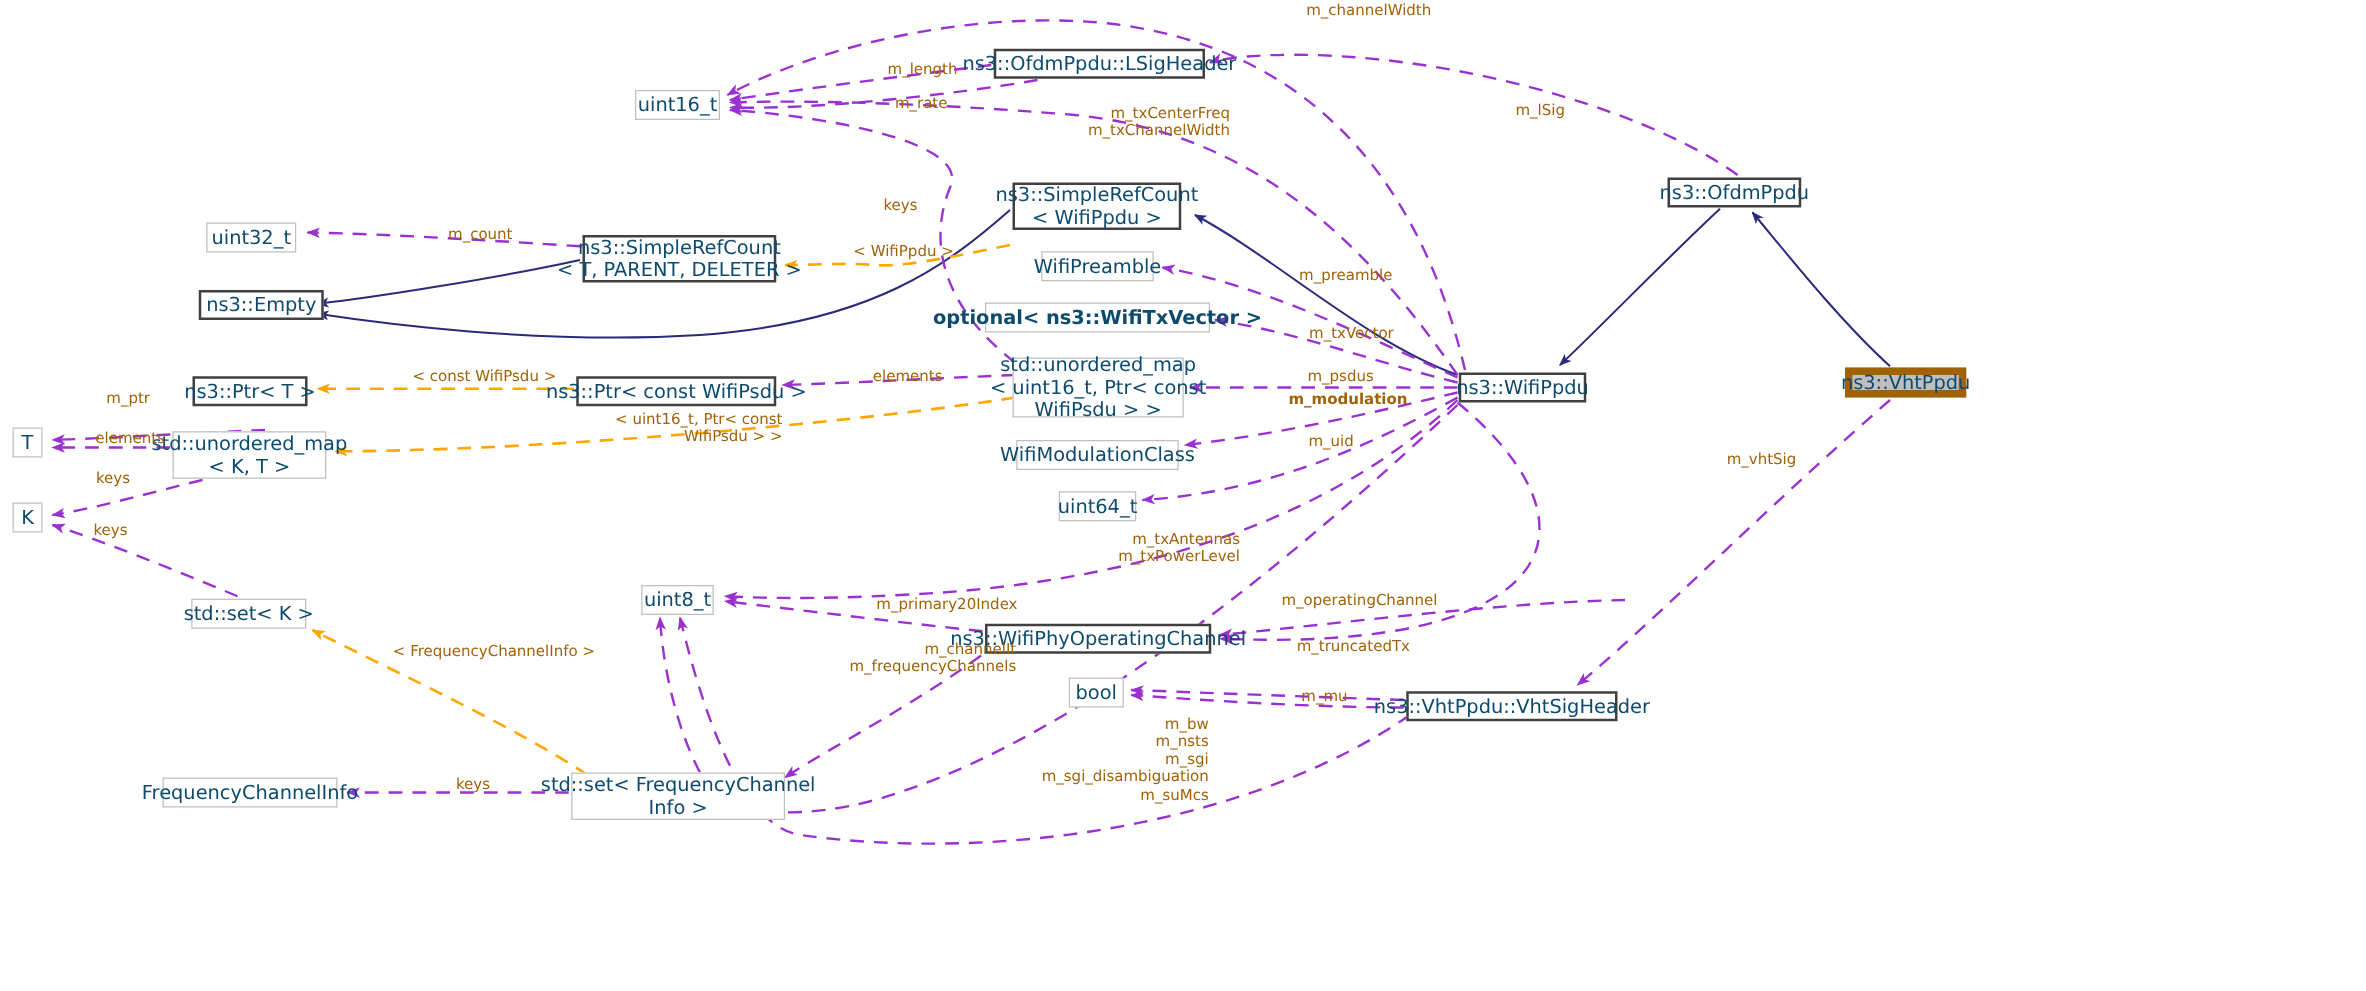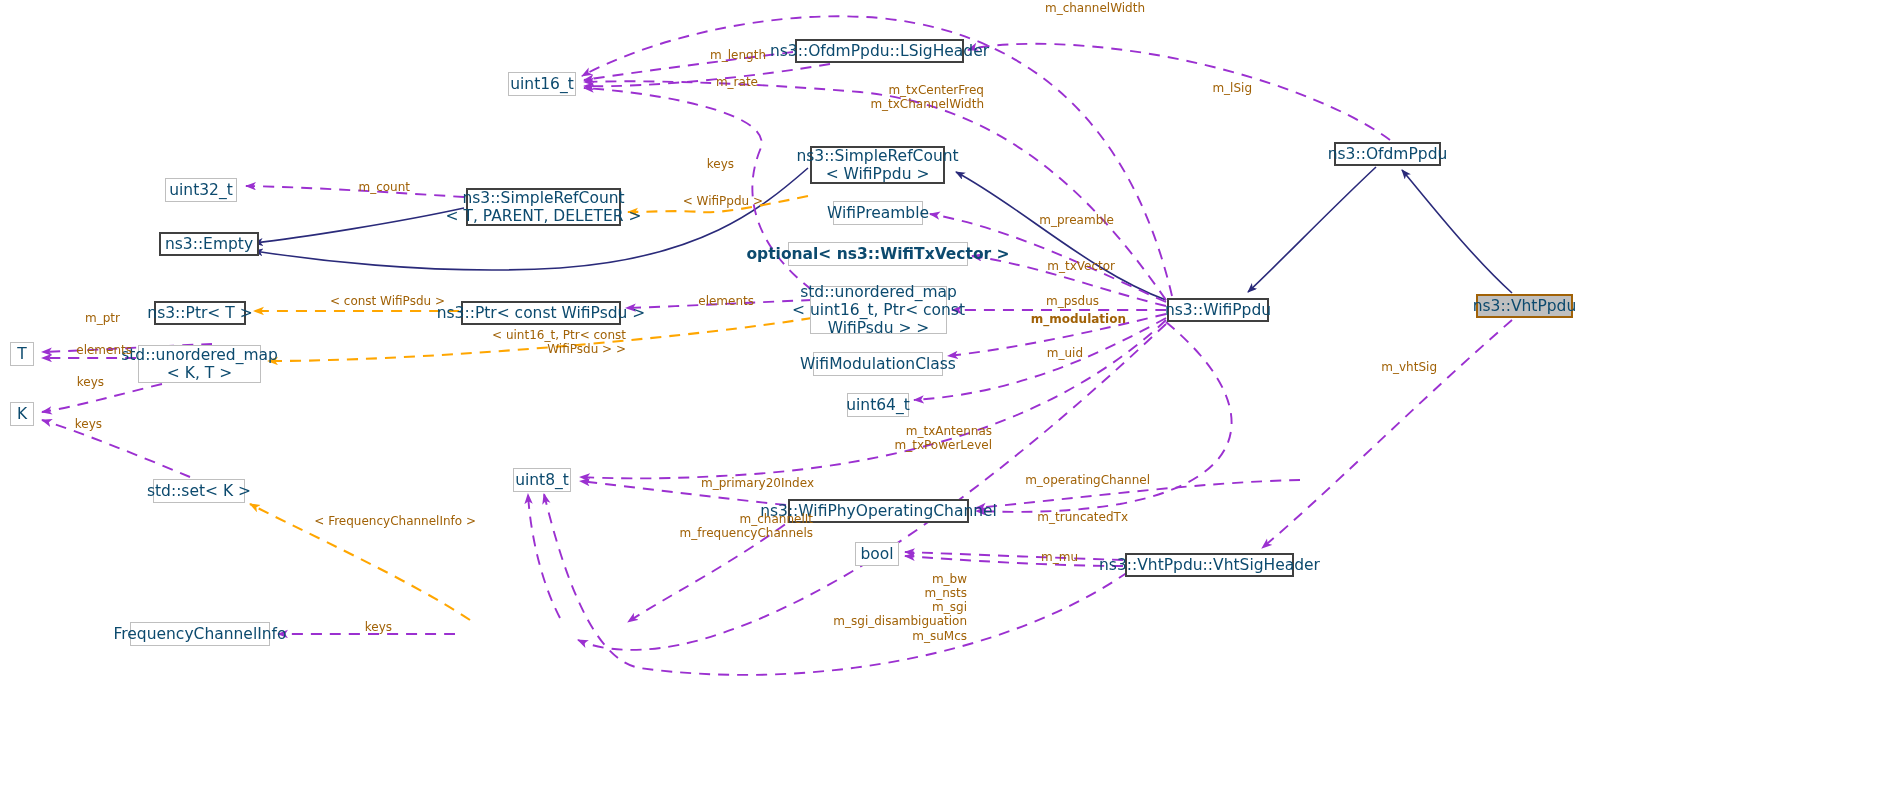--- a/index.html
+++ b/index.html
@@ -40,21 +40,21 @@
   
   .node.plain {
     border: 1px solid #bfbfbf;
   }
   
   .node.strong {
     border: 2px solid #404040;
   }
   
   .node.current {
-    border: 2px solid #a16207;
+    border: 6px solid #a16207;
     background: #bfbfbf;
   }
   .edge-label {
     position: absolute;
     font-size: 12px;
     color: #a16207;
     white-space: pre;
     text-align: right;
     line-height: 1.18;
     pointer-events: none;
@@ -204,20 +204,22 @@
   <div class="node plain" style="left:153px; top:479px; width:92px; height:24px;">std::set&lt; K &gt;</div>
 
   <div class="node plain" style="left:513px; top:468px; width:58px; height:24px;">uint8_t</div>
 
   <div class="node strong" style="left:788px; top:499px; width:181px; height:24px;">ns3::WifiPhyOperatingChannel</div>
 
   <div class="node plain" style="left:855px; top:542px; width:44px; height:24px;">bool</div>
 
   <div class="node plain" style="left:130px; top:622px; width:140px; height:24px;">FrequencyChannelInfo</div>
 
+  <div class="node plain" style="left:457px; top:618px; width:171px; height:38px;">std::set&lt; FrequencyChannel
+Info &gt;</div>
 
   <div class="node strong" style="left:1167px; top:298px; width:102px; height:24px;">ns3::WifiPpdu</div>
 
   <div class="node strong" style="left:1334px; top:142px; width:107px; height:24px;">ns3::OfdmPpdu</div>
 
   <div class="node current" style="left:1476px; top:294px; width:97px; height:24px;">ns3::VhtPpdu</div>
 
   <div class="node strong" style="left:1125px; top:553px; width:169px; height:24px;">ns3::VhtPpdu::VhtSigHeader</div>
 
   <div class="edge-label" style="left:1005px; top:1px; width:140px;">m_channelWidth</div>

